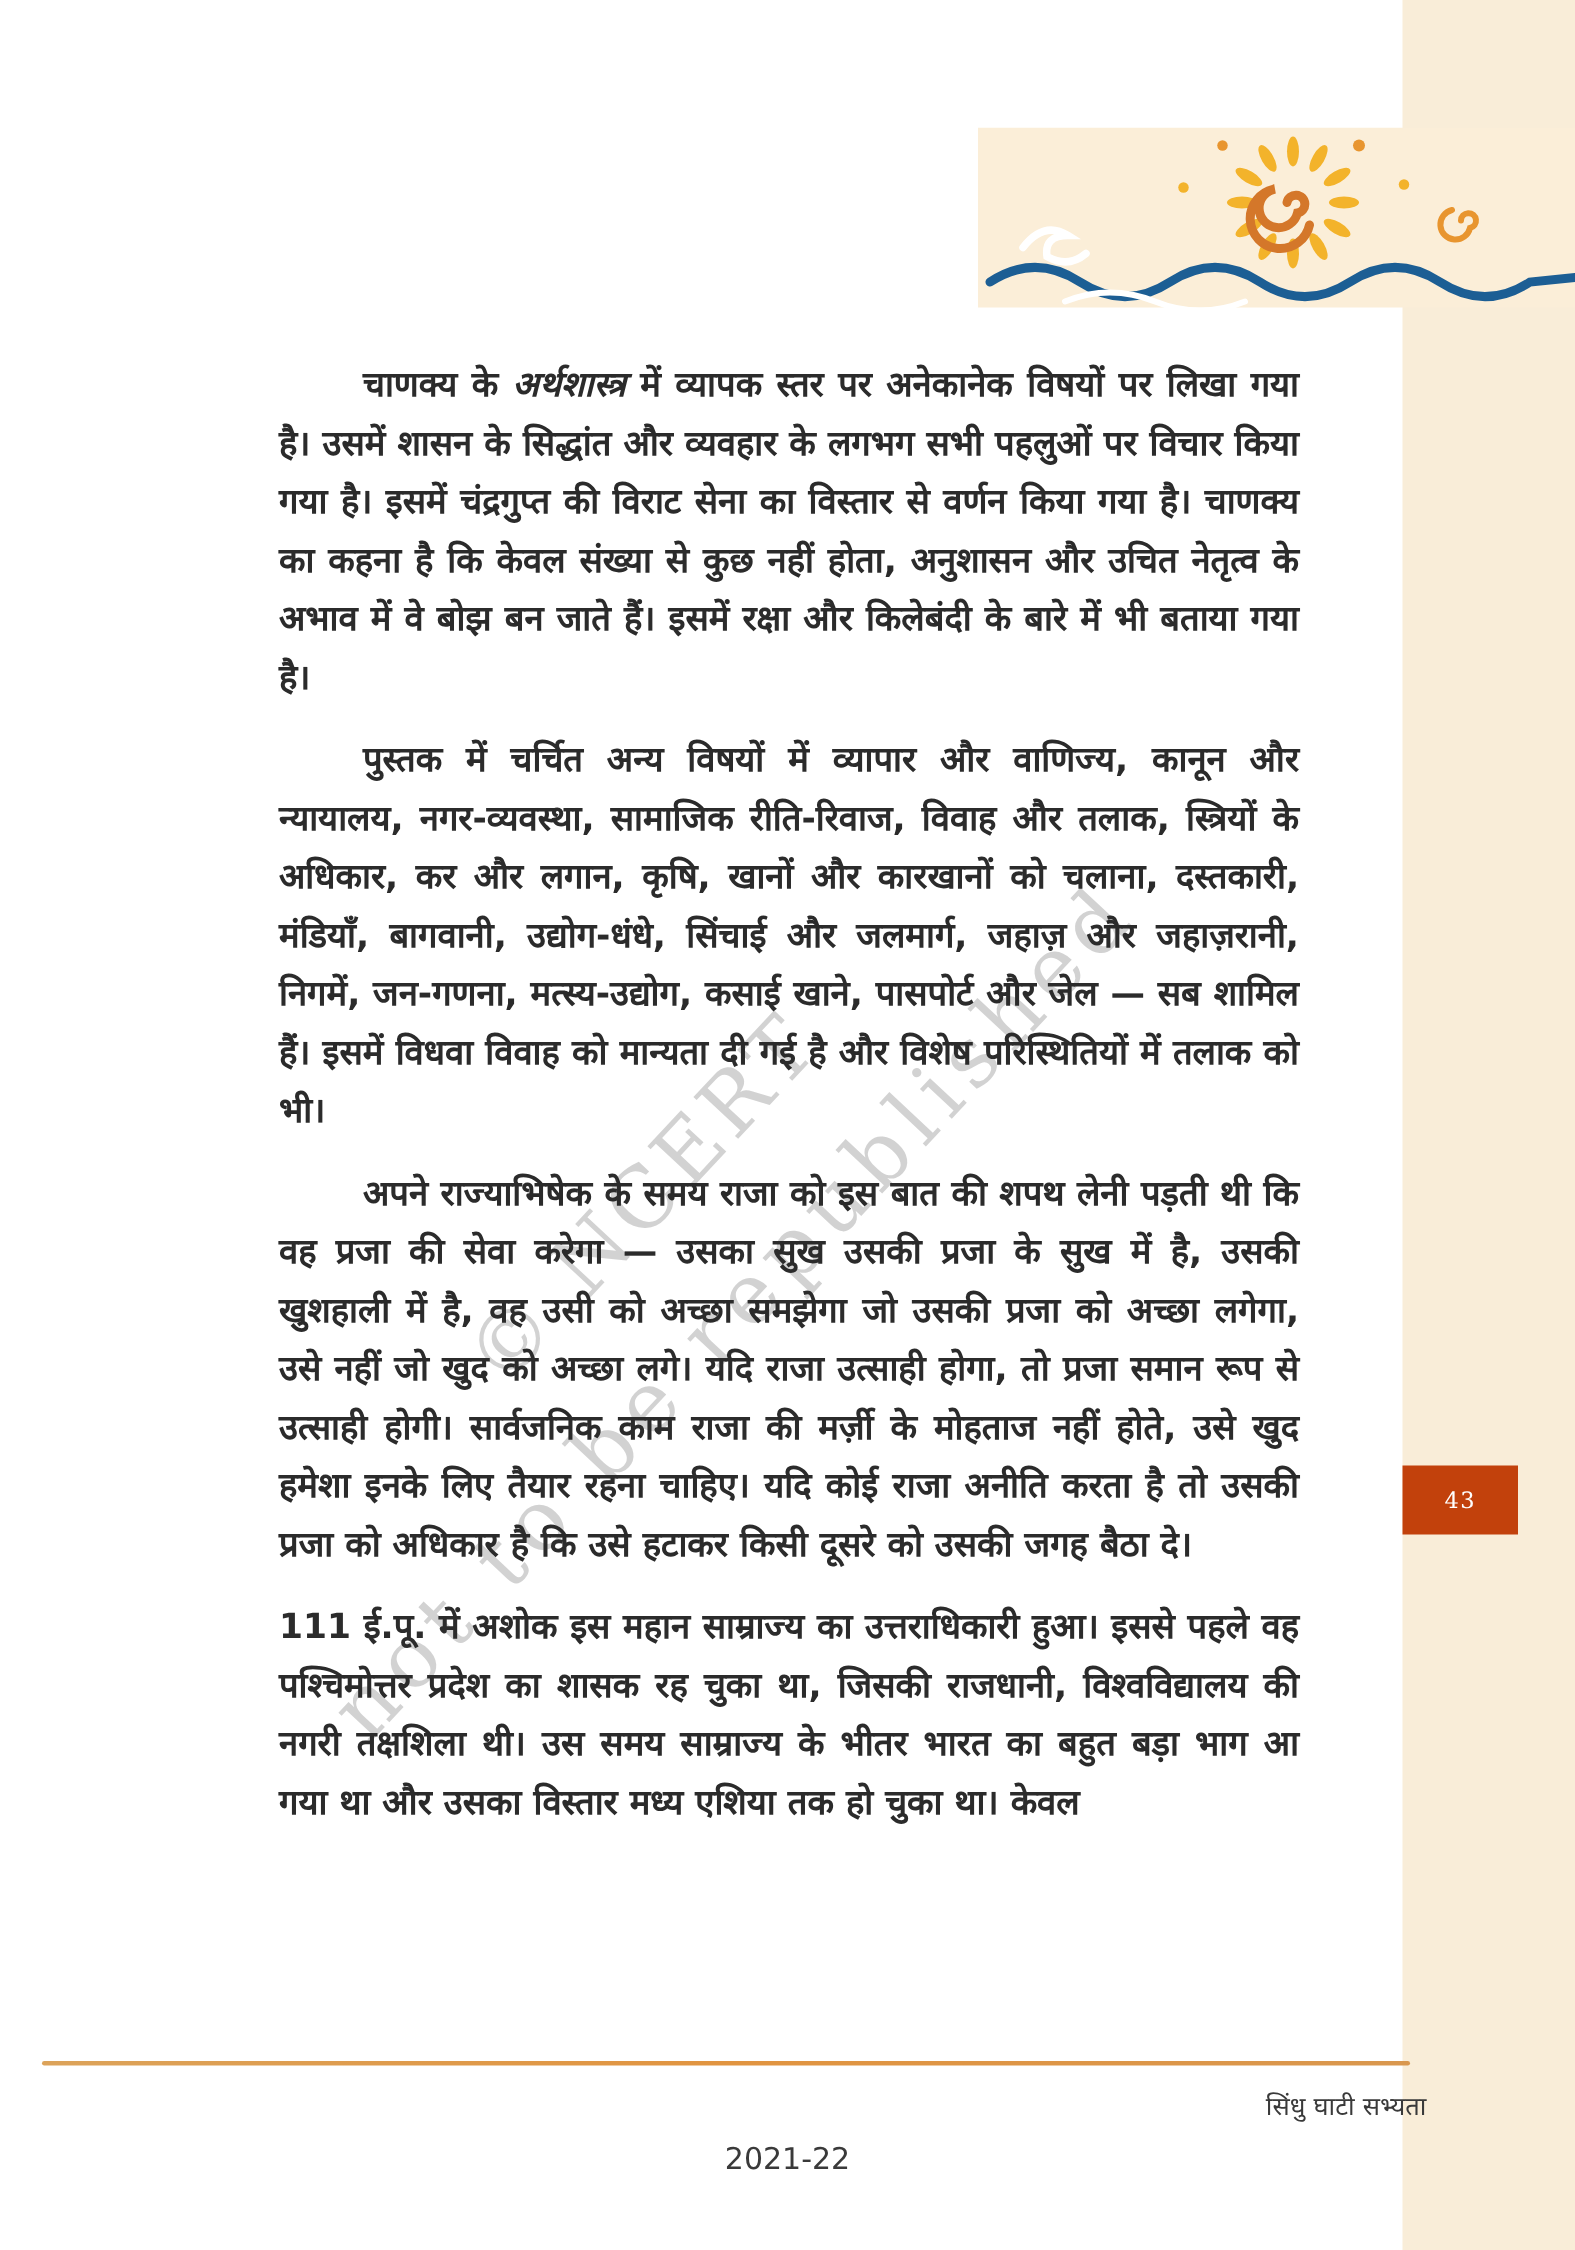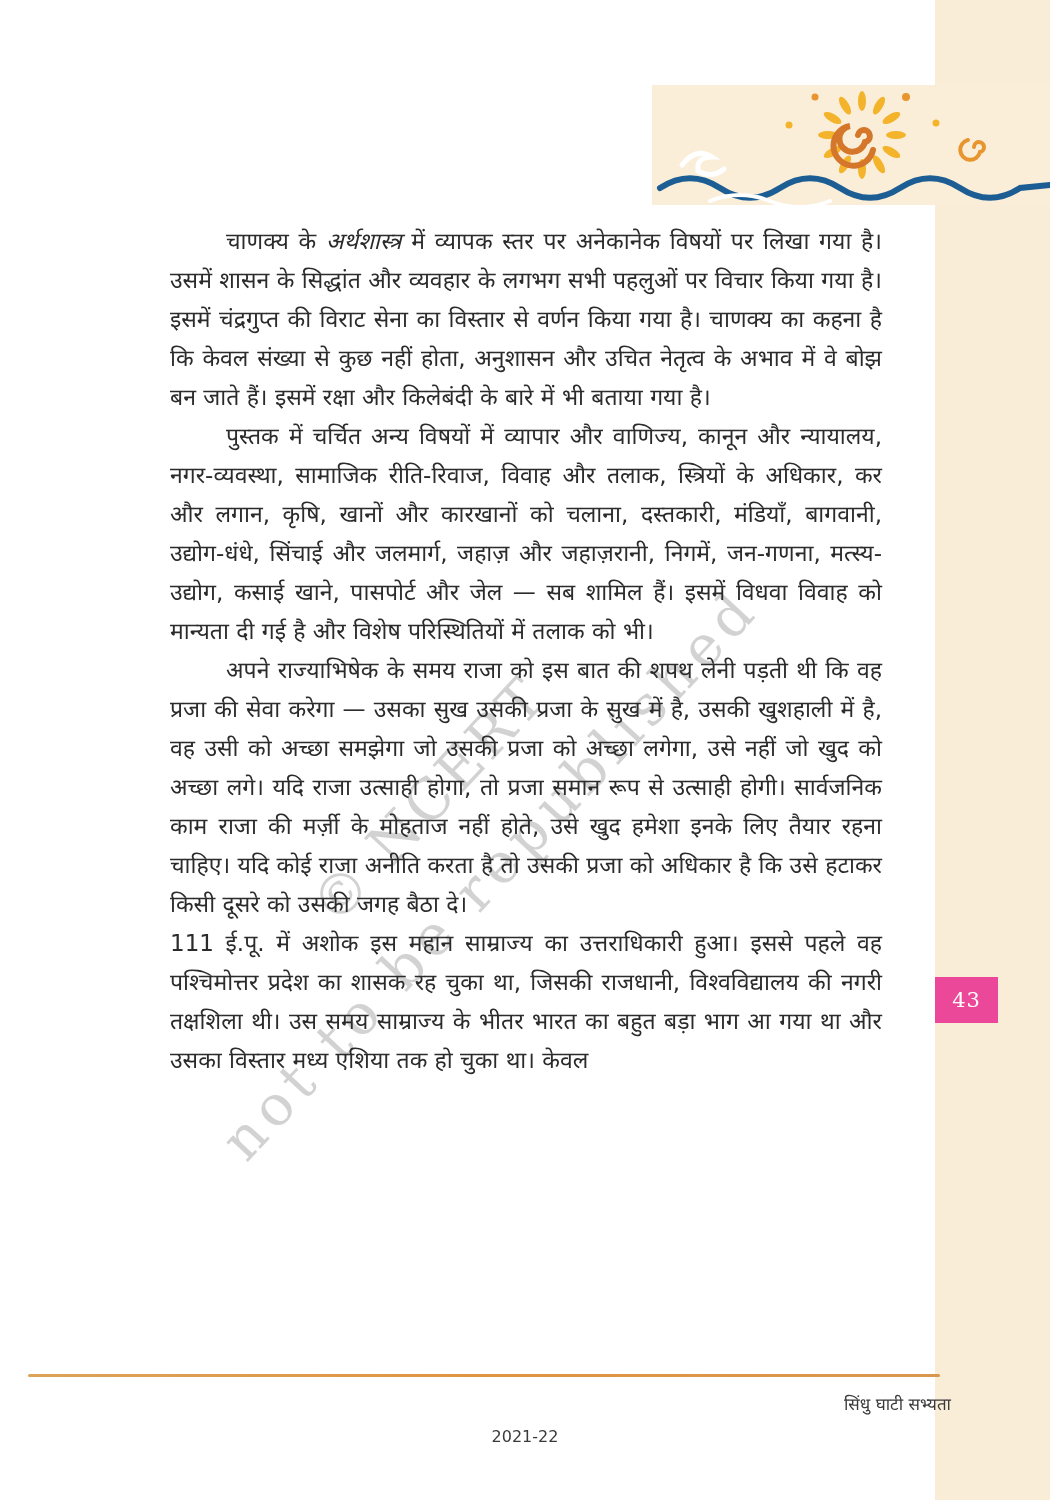--- a/index.html
+++ b/index.html
@@ -11,62 +11,62 @@
   .side-strip {
     position: absolute; top: 0; right: 0; width: 115px; height: 1500px;
     background: #f9edd8;
   }
 
   .header-art {
     position: absolute; top: 85px; left: 652px; width: 398px; height: 132px;
   }
 
   .page-tab {
-    position: absolute; top: 977px; left: 935px; width: 63px; height: 46px;
-    background: #ec4899; color: #ffffff;
+    position: absolute; top: 977px; left: 935px; width: 77px; height: 46px;
+    background: #c2410c; color: #ffffff;
     display: flex; align-items: center; justify-content: center;
-    font-size: 21px; font-family: "DejaVu Serif", "Liberation Serif", serif;
+    font-size: 15px; font-family: "DejaVu Serif", "Liberation Serif", serif;
     letter-spacing: 1px;
   }
 
   .watermark {
     position: absolute; color: rgba(125,125,125,0.35);
     font-family: "DejaVu Serif", "Liberation Serif", serif;
     transform-origin: left center; white-space: nowrap; pointer-events: none;
     z-index: 1;
   }
   .wm-ncert { top: 882px; left: 322px; font-size: 56px; letter-spacing: 4px; transform: rotate(-47deg); }
   .wm-main  { top: 1118px; left: 232px; font-size: 56px; letter-spacing: 7px; transform: rotate(-47deg); }
 
   .content {
     position: absolute; top: 222px; left: 170px; width: 712px;
     color: #2b2b2b; font-size: 23px; line-height: 39px; text-align: justify;
     z-index: 2;
   }
-  .content p { margin: 0; }
+  .content p { margin: 16px; font-weight: bold; }
   .content p.indent { text-indent: 56px; }
   .content .title-italic { font-style: italic; }
 
   h2.section {
     margin: 9px 0 7px; text-align: center; color: #b2433b;
     font-size: 25px; font-weight: bold; line-height: 39px;
   }
 
   .footer-divider {
     position: absolute; top: 1374px; left: 28px; width: 912px; height: 3px;
     background: linear-gradient(to right, #dca35a, #e19440, #d9974e);
     border-radius: 2px; z-index: 2;
   }
   .footer-right {
     position: absolute; top: 1392px; left: 0; width: 935px;
     text-align: right; font-size: 17px; color: #3a3a3a; z-index: 3; margin-left: 16px;
   }
   .footer-center {
     position: absolute; top: 1427px; left: 0; width: 1050px;
-    text-align: center; font-size: 16px; color: #3a3a3a; z-index: 3;
+    text-align: center; font-size: 20px; color: #3a3a3a; z-index: 3;
   }
 </style>
 </head>
 <body>
 
 <div class="page">
 
   <div class="side-strip"></div>
 
   <div class="header-art">

